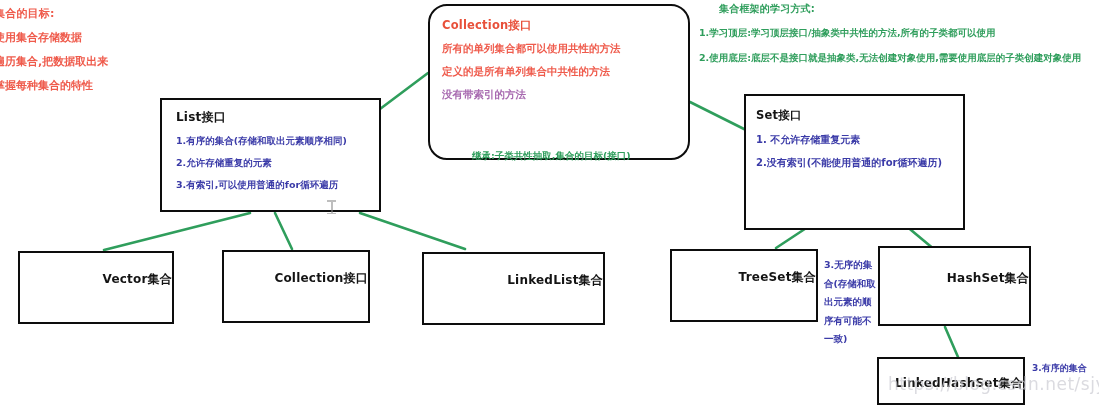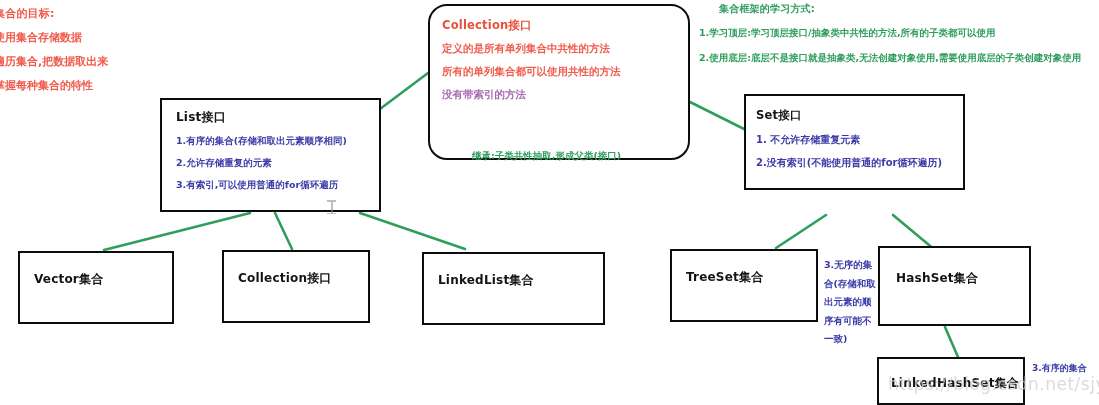--- a/index.html
+++ b/index.html
@@ -32,27 +32,27 @@
   #collection-box .line{font-size:10.5px;color:#ef5b4c;margin-bottom:9px;font-weight:bold;}
   #collection-box .line.faded{color:#a86ab0;}
 
   
   #list-box{left:160px;top:98px;width:221px;height:114px;}
   #list-box .inner{padding:9px 0 0 14px;}
   #list-box .box-title{font-size:12px;margin-bottom:9px;}
   #list-box .line{font-size:9.5px;color:#3b3ba8;font-weight:bold;margin-bottom:9px;}
 
   
-  #set-box{left:744px;top:94px;width:221px;height:96px;}
+  #set-box{left:744px;top:94px;width:221px;height:136px;}
   #set-box .inner{padding:12px 0 0 10px;}
   #set-box .box-title{font-size:11.5px;margin-bottom:10px;}
   #set-box .line{font-size:10px;color:#3b3ba8;font-weight:bold;margin-bottom:9px;}
 
   
-  .leaf{height:73px;}
+  .leaf{height:73px;text-align:right;}
   .leaf .inner{padding:18px 0 0 14px;}
   .leaf .box-title{font-size:12px;}
   #vector-box{left:18px;top:251px;width:156px;}
   #arraylist-box{left:222px;top:250px;width:148px;}
   #linkedlist-box{left:422px;top:252px;width:183px;}
   #treeset-box{left:670px;top:249px;width:148px;}
   #hashset-box{left:878px;top:246px;width:153px;height:80px;}
   #hashset-box .inner{padding:22px 0 0 16px;}
   #linkedhashset-box{left:877px;top:357px;width:148px;height:48px;}
   #linkedhashset-box .inner{padding:16px 0 0 12px;}
@@ -134,22 +134,22 @@
 
   <div class="note" id="study-note">
     <div class="box-title">集合框架的学习方式:</div>
     <div class="line">1.学习顶层:学习顶层接口/抽象类中共性的方法,所有的子类都可以使用</div>
     <div class="line">2.使用底层:底层不是接口就是抽象类,无法创建对象使用,需要使用底层的子类创建对象使用</div>
   </div>
 
   <div class="box" id="collection-box">
     <div class="inner">
       <div class="box-title">Collection接口</div>
+      <div class="line">所有的单列集合都可以使用共性的方法</div>
       <div class="line">定义的是所有单列集合中共性的方法</div>
-      <div class="line">所有的单列集合都可以使用共性的方法</div>
       <div class="line faded">没有带索引的方法</div>
     </div>
   </div>
 
   <div class="box" id="list-box">
     <div class="inner">
       <div class="box-title">List接口</div>
       <div class="line">1.有序的集合(存储和取出元素顺序相同)</div>
       <div class="line">2.允许存储重复的元素</div>
       <div class="line">3.有索引,可以使用普通的for循环遍历</div>
@@ -158,21 +158,21 @@
 
   <div class="box" id="set-box">
     <div class="inner">
       <div class="box-title">Set接口</div>
       <div class="line">1. 不允许存储重复元素</div>
       <div class="line">2.没有索引(不能使用普通的for循环遍历)</div>
     </div>
   </div>
 
   <div class="note" id="inherit-note">
-    <div class="line">继承:子类共性抽取,形成父类(接口)</div>
+    <div class="line">继承:子类共性抽取,集合的目标(接口)</div>
   </div>
 
   <div class="box leaf" id="vector-box">
     <div class="inner">
         <div class="box-title">Vector集合</div>
       </div>
   </div>
   <div class="box leaf" id="arraylist-box">
     <div class="inner">
         <div class="box-title">Collection接口</div>

